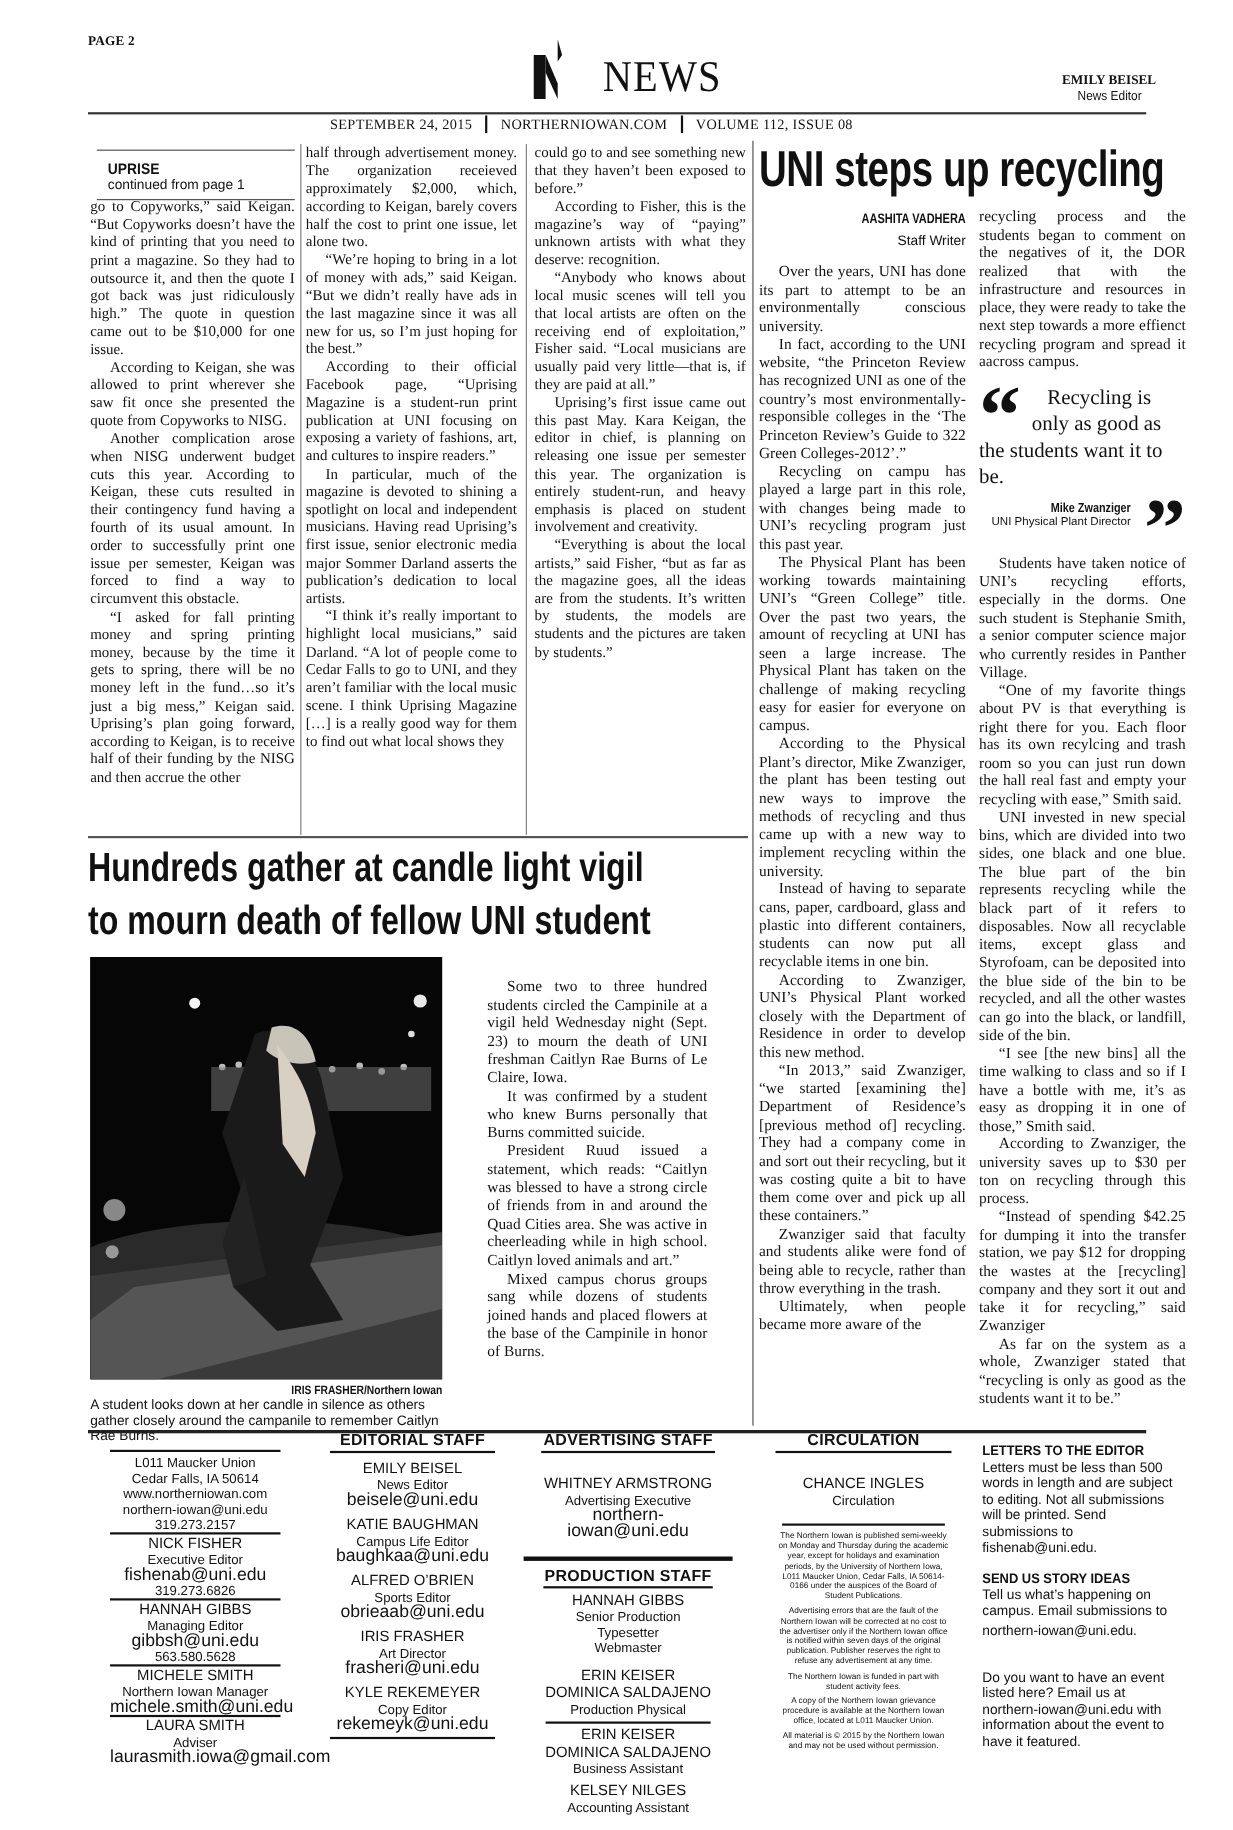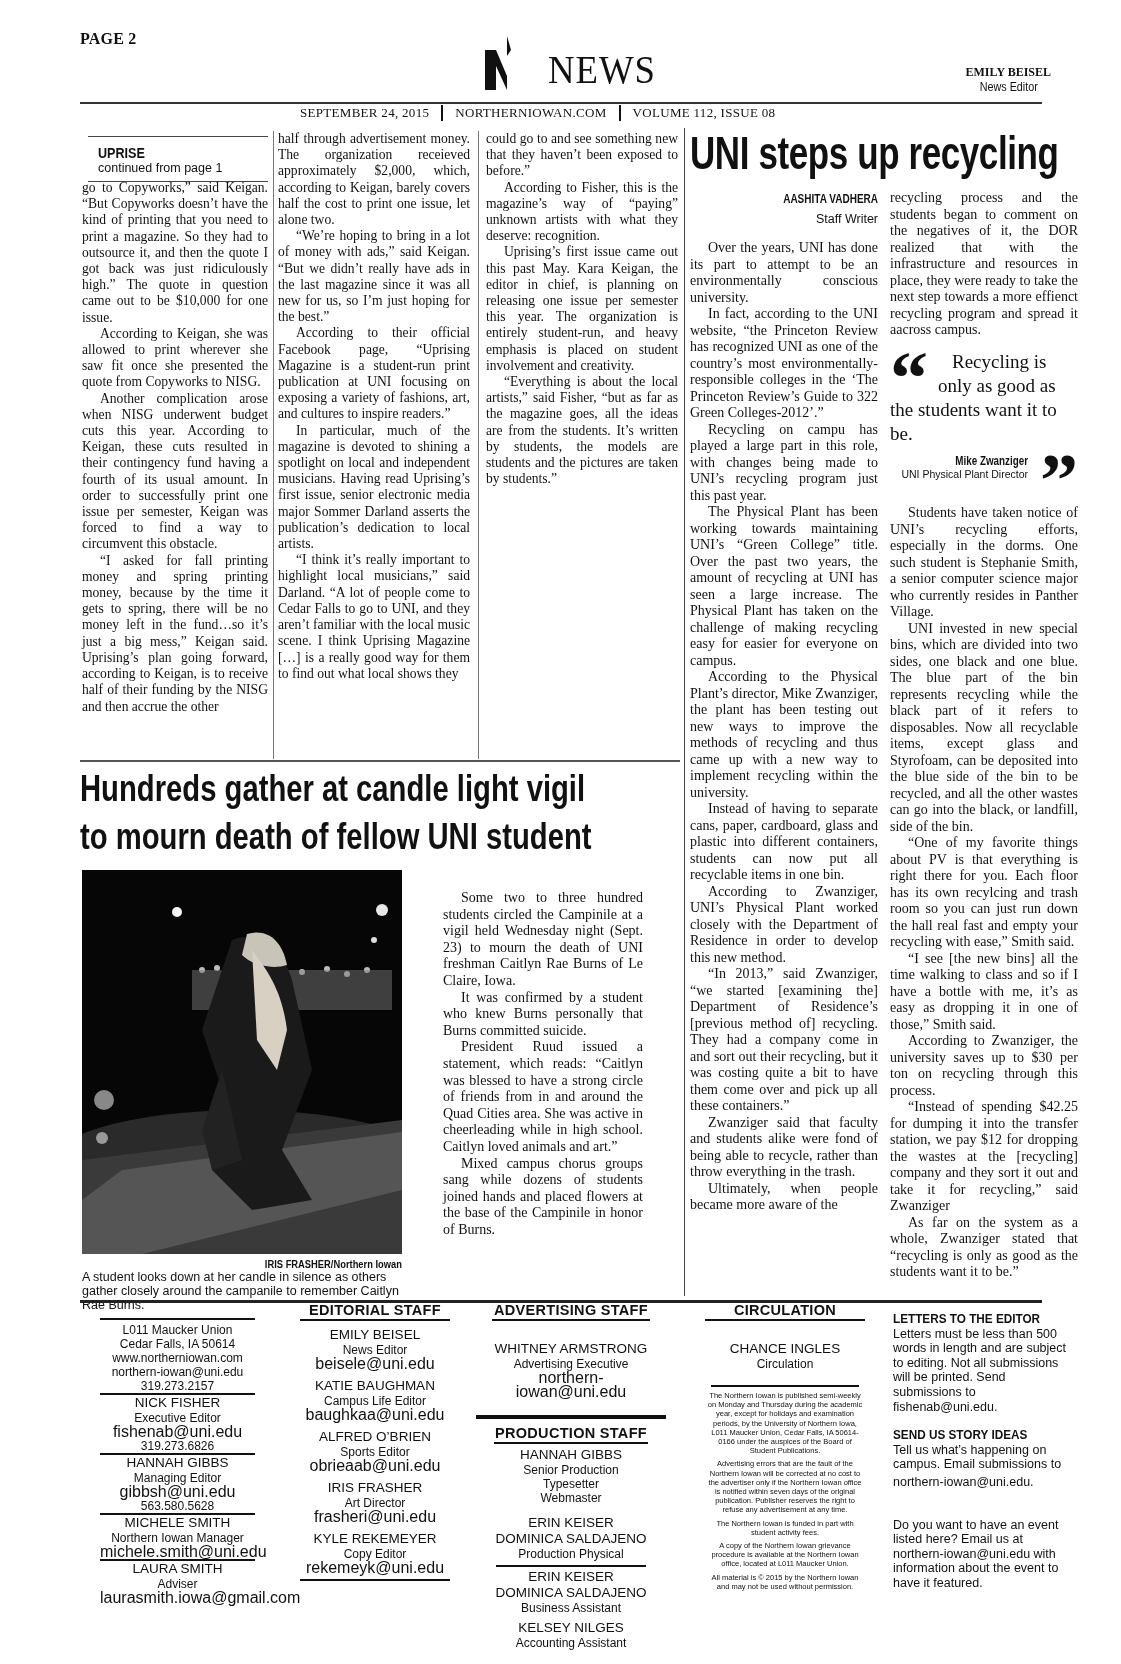--- a/index.html
+++ b/index.html
@@ -2,21 +2,21 @@
 <html><head>
 <meta charset="utf-8">
 <style>
   * { box-sizing: border-box; margin: 0; padding: 0; }
   html, body { width: 1121px; height: 1664px; background: #ffffff; overflow: hidden; }
   body { position: relative; color: #111; font-family: "Liberation Serif", serif; }
 
   .abs { position: absolute; }
 
   
-  .page-label { left: 80px; top: 30px; font-size: 16px; font-weight: bold; font-family: "Liberation Serif", serif; letter-spacing: 0.2px; }
+  .page-label { left: 80px; top: 30px; font-size: 12px; font-weight: bold; font-family: "Liberation Serif", serif; letter-spacing: 0.2px; }
   .logo { left: 485px; top: 36px; width: 28px; height: 54px; }
   .section-title { left: 548px; top: 50px; font-size: 40px; font-family: "Liberation Serif", serif; letter-spacing: 1px; line-height: 40px; transform: scaleX(0.92); transform-origin: left; }
   .editor-box { right: 70px; top: 65px; text-align: center; }
   .editor-name { font-size: 12px; font-weight: bold; font-family: "Liberation Serif", serif; }
   .editor-role { font-size: 12px; font-family: "Liberation Sans", sans-serif; transform: scaleX(0.9); }
   .mast-rule { left: 80px; top: 102px; width: 962px; height: 2px; background: #333; }
   .dateline { left: 300px; top: 104px; height: 18px; display: flex; align-items: center; font-size: 13px; font-family: "Liberation Serif", serif; letter-spacing: 0.3px; }
   .dateline .sep { display: inline-block; width: 2px; height: 16px; background: #111; margin: 0 12px; }
 
   
@@ -114,20 +114,21 @@
   <p class="noindent">half through advertisement money. The organization receieved approximately $2,000, which, according to Keigan, barely covers half the cost to print one issue, let alone two.</p>
   <p>“We’re hoping to bring in a lot of money with ads,” said Keigan. “But we didn’t really have ads in the last magazine since it was all new for us, so I’m just hoping for the best.”</p>
   <p>According to their official Facebook page, “Uprising Magazine is a student-run print publication at UNI focusing on exposing a variety of fashions, art, and cultures to inspire readers.”</p>
   <p>In particular, much of the magazine is devoted to shining a spotlight on local and independent musicians. Having read Uprising’s first issue, senior electronic media major Sommer Darland asserts the publication’s dedication to local artists.</p>
   <p>“I think it’s really important to highlight local musicians,” said Darland. “A lot of people come to Cedar Falls to go to UNI, and they aren’t familiar with the local music scene. I think Uprising Magazine […] is a really good way for them to find out what local shows they</p>
 </div>
 <div class="abs vert-rule" style="left:478px;top:131px;height:628px;"></div>
 <div class="abs col c3">
   <p class="noindent">could go to and see something new that they haven’t been exposed to before.”</p>
   <p>According to Fisher, this is the magazine’s way of “paying” unknown artists with what they deserve: recognition.</p>
+  <p>“Anybody who knows about local music scenes will tell you that local artists are often on the receiving end of exploitation,” Fisher said. “Local musicians are usually paid very little—that is, if they are paid at all.”</p>
   <p>Uprising’s first issue came out this past May. Kara Keigan, the editor in chief, is planning on releasing one issue per semester this year. The organization is entirely student-run, and heavy emphasis is placed on student involvement and creativity.</p>
   <p>“Everything is about the local artists,” said Fisher, “but as far as the magazine goes, all the ideas are from the students. It’s written by students, the models are students and the pictures are taken by students.”</p>
 </div>
 <div class="abs upr-bottom-rule"></div>
 
 <div class="abs vert-rule" style="left:684px;top:128px;height:1168px;background:#444;"></div>
 <div class="abs recyc-title">UNI steps up recycling</div>
 <div class="abs byline">
   <div class="byline-name">AASHITA VADHERA</div>
   <div class="byline-role">Staff Writer</div>
@@ -153,22 +154,22 @@
   <div class="pq-text pq-l2">only as good as</div>
   <div class="pq-text">the students want it to be.</div>
   <div class="pq-attrib">
     <div class="pq-name">Mike Zwanziger</div>
     <div class="pq-role">UNI Physical Plant Director</div>
     <div class="pq-close">”</div>
   </div>
 </div>
 <div class="abs col c6">
   <p>Students have taken notice of UNI’s recycling efforts, especially in the dorms. One such student is Stephanie Smith, a senior computer science major who currently resides in Panther Village.</p>
+  <p>“One of my favorite things about PV is that everything is right there for you. Each floor has its own recylcing and trash room so you can just run down the hall real fast and empty your recycling with ease,” Smith said.</p>
   <p>UNI invested in new special bins, which are divided into two sides, one black and one blue. The blue part of the bin represents recycling while the black part of it refers to disposables. Now all recyclable items, except glass and Styrofoam, can be deposited into the blue side of the bin to be recycled, and all the other wastes can go into the black, or landfill, side of the bin.</p>
-  <p>“One of my favorite things about PV is that everything is right there for you. Each floor has its own recylcing and trash room so you can just run down the hall real fast and empty your recycling with ease,” Smith said.</p>
   <p>“I see [the new bins] all the time walking to class and so if I have a bottle with me, it’s as easy as dropping it in one of those,” Smith said.</p>
   <p>According to Zwanziger, the university saves up to $30 per ton on recycling through this process.</p>
   <p>“Instead of spending $42.25 for dumping it into the transfer station, we pay $12 for dropping the wastes at the [recycling] company and they sort it out and take it for recycling,” said Zwanziger</p>
   <p>As far on the system as a whole, Zwanziger stated that “recycling is only as good as the students want it to be.”</p>
 </div>
 
 <div class="abs vigil-title">
   <div>Hundreds gather at candle light vigil</div>
   <div>to mourn death of fellow UNI student</div>
 </div>

